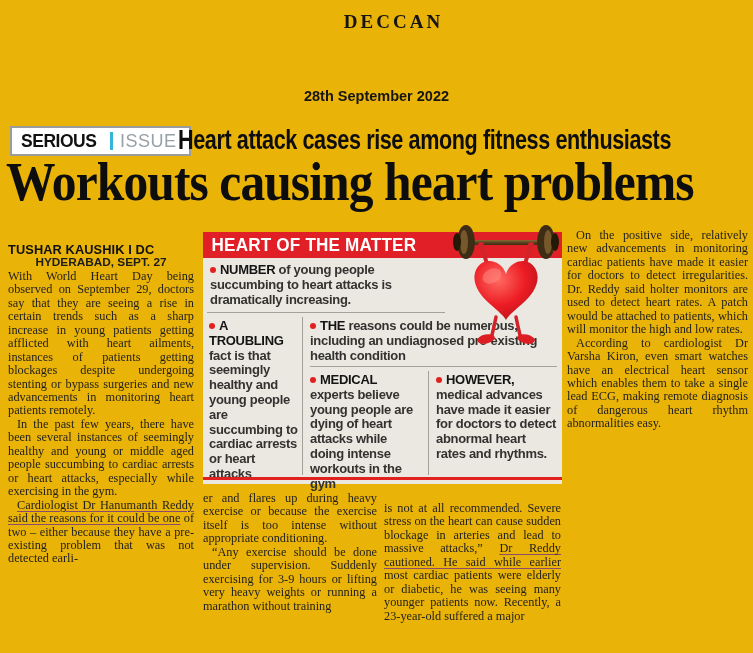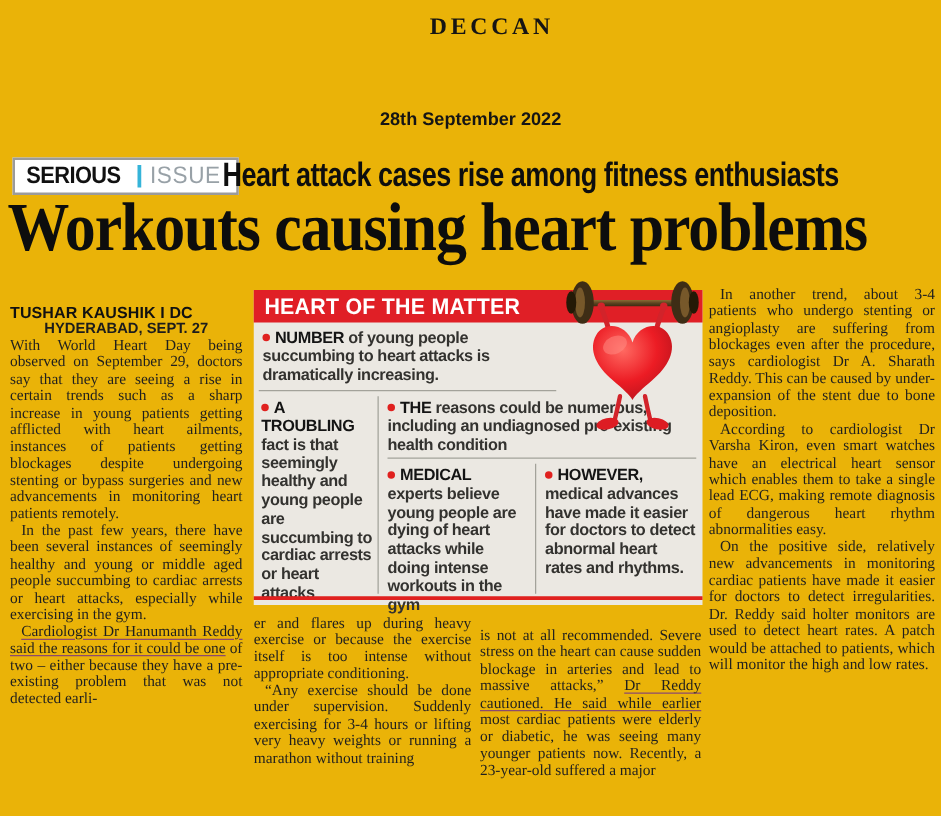--- a/index.html
+++ b/index.html
@@ -150,26 +150,25 @@
 
     <div class="ib-item" style="left:233px;top:141px;width:122px;">
       <span class="bullet"></span><b>HOWEVER,</b> <span>medical advances have made it easier for doctors to detect abnormal heart rates and rhythms.</span>
     </div>
 
     <div class="ib-redline"></div>
   </div>
 
   <div id="col2" class="bodycol">
     <p>er and flares up during heavy exercise or because the exercise itself is too intense without appropriate conditioning.</p>
-    <p class="ind">“Any exercise should be done under supervision. Suddenly exercising for 3-4 hours or lifting very heavy weights or running a marathon without training</p>
+    <p class="ind">“Any exercise should be done under supervision. Suddenly exercising for 3-9 hours or lifting very heavy weights or running a marathon without training</p>
   </div>
 
   <div id="col3" class="bodycol">
     <p><span>is not at all recommended. Severe stress on the heart can cause sudden blockage in arteries and lead to massive attacks,” </span><span class="u">Dr Reddy cautioned. He said while earlier</span><span> most cardiac patients were elderly or diabetic, he was seeing many younger patients now. Recently, a 23-year-old suffered a major</span></p>
   </div>
 
   <div id="col4" class="bodycol">
-    <p class="ind">In another trend, about 3-4 patients who undergo stenting or angioplasty are suffering from blockages even after the procedure, says cardiologist Dr A. Sharath Reddy. This can be caused by under-expansion of the stent due to bone deposition.</p>
+    <p class="ind">On the positive side, relatively new advancements in monitoring cardiac patients have made it easier for doctors to detect irregularities. Dr. Reddy said holter monitors are used to detect heart rates. A patch would be attached to patients, which will monitor the high and low rates.</p>
     <p class="ind">According to cardiologist Dr Varsha Kiron, even smart watches have an electrical heart sensor which enables them to take a single lead ECG, making remote diagnosis of dangerous heart rhythm abnormalities easy.</p>
-    <p class="ind">On the positive side, relatively new advancements in monitoring cardiac patients have made it easier for doctors to detect irregularities. Dr. Reddy said holter monitors are used to detect heart rates. A patch would be attached to patients, which will monitor the high and low rates.</p>
   </div>
 
 </div>
 
 </body></html>

